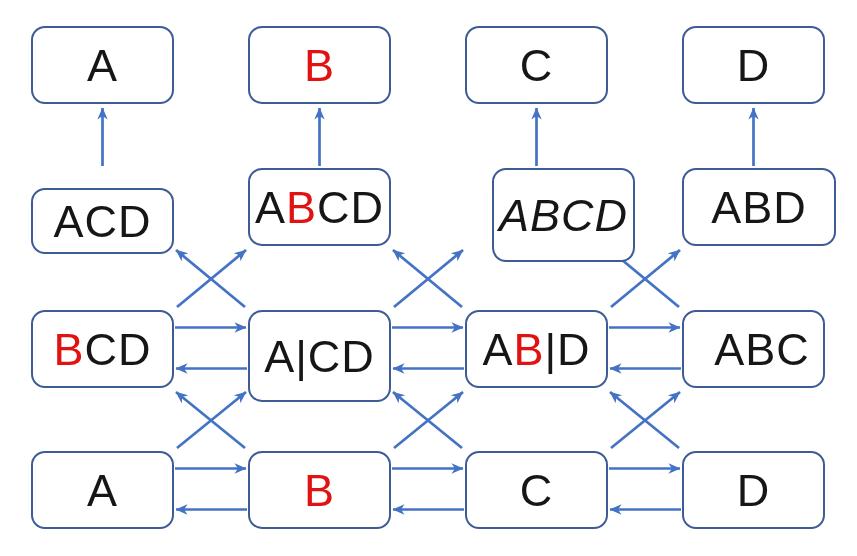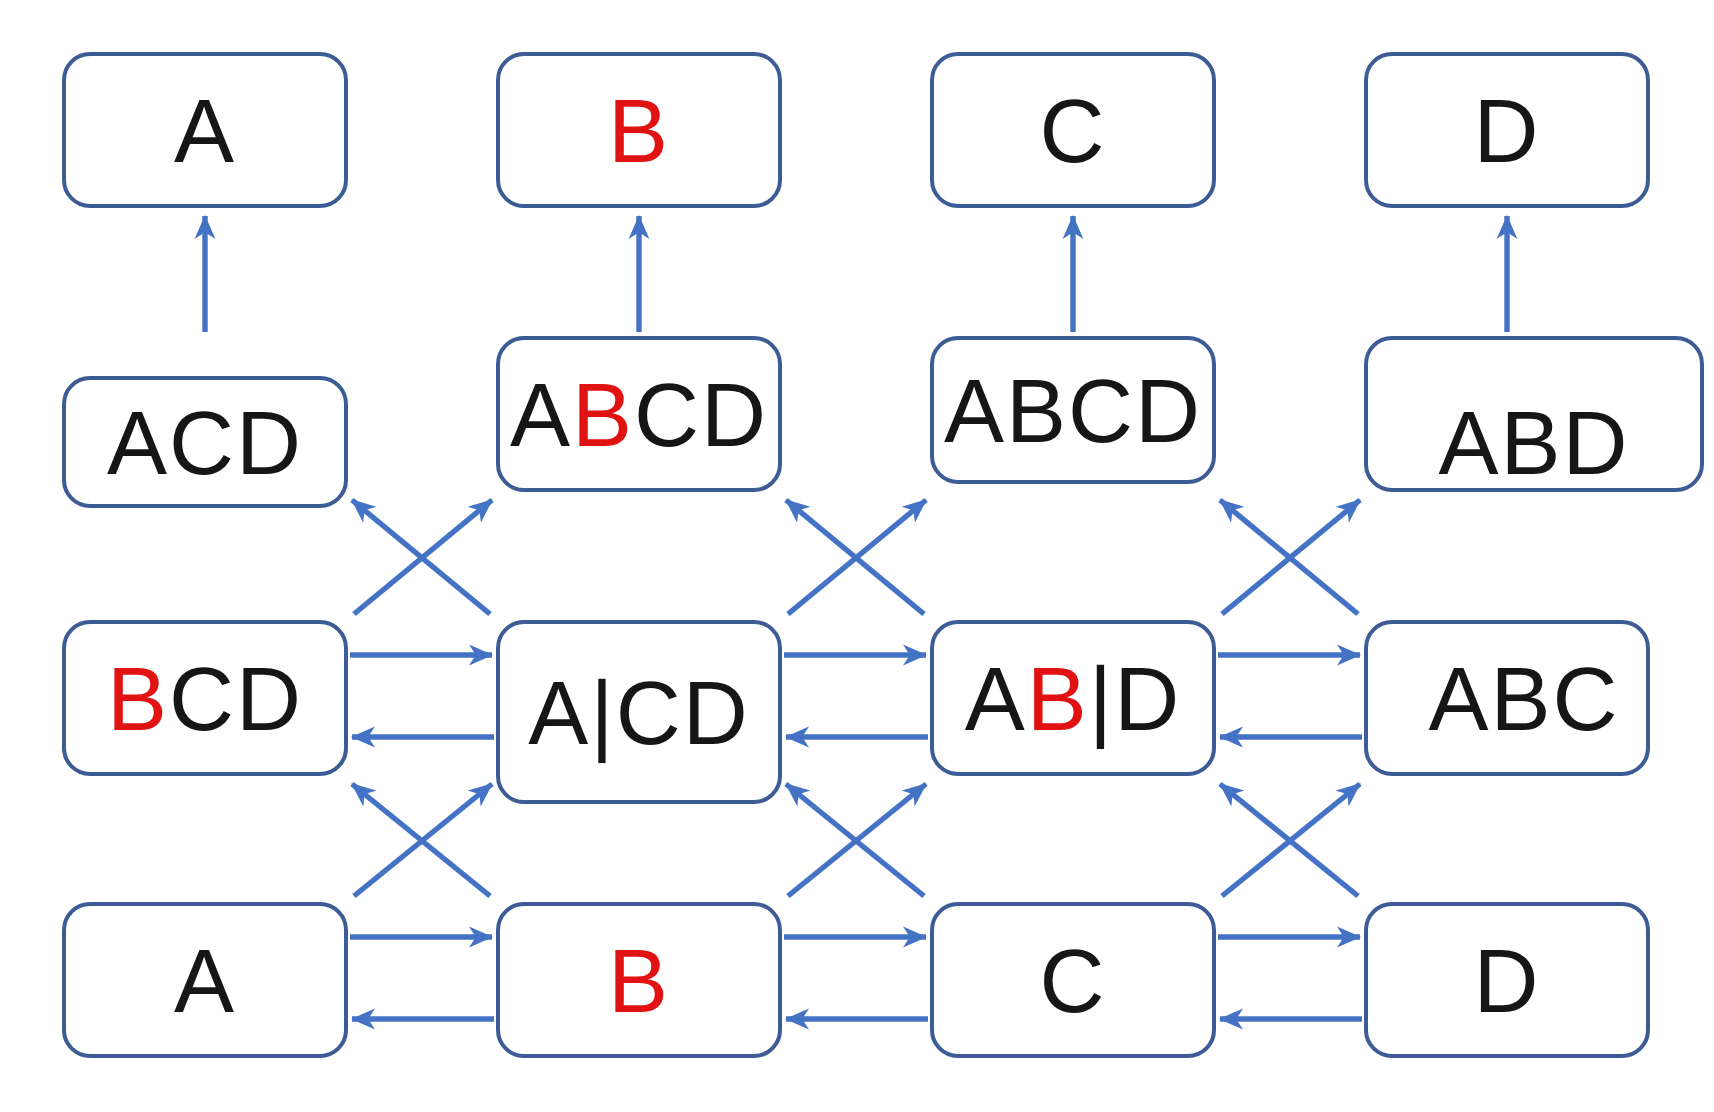--- a/index.html
+++ b/index.html
@@ -99,24 +99,24 @@
         <span class="seg">D</span>
       </div>
       <div class="box" style="left: 31px; top: 168px; width: 143px; height: 66px; margin-top: 20px;">
         <span class="seg">ACD</span>
       </div>
       <div class="box" style="left: 248px; top: 168px; width: 143px; height: 78px;">
         <span class="seg">A</span>
         <span class="seg red">B</span>
         <span class="seg">CD</span>
       </div>
-      <div class="box" style="left: 465px; top: 168px; width: 143px; height: 74px;">
+      <div class="box" style="left: 492px; top: 168px; width: 143px; height: 94px; font-style: italic;">
         <span class="seg">ABCD</span>
       </div>
-      <div class="box" style="left: 682px; top: 168px; width: 170px; height: 78px; align-items: flex-end;">
+      <div class="box" style="left: 682px; top: 168px; width: 154px; height: 78px;">
         <span class="seg">ABD</span>
       </div>
       <div class="box" style="left: 31px; top: 310px; width: 143px; height: 78px;">
         <span class="seg red">B</span>
         <span class="seg">CD</span>
       </div>
       <div class="box" style="left: 248px; top: 310px; width: 143px; height: 92px;">
         <span class="seg">A|CD</span>
       </div>
       <div class="box" style="left: 465px; top: 310px; width: 143px; height: 78px;">

